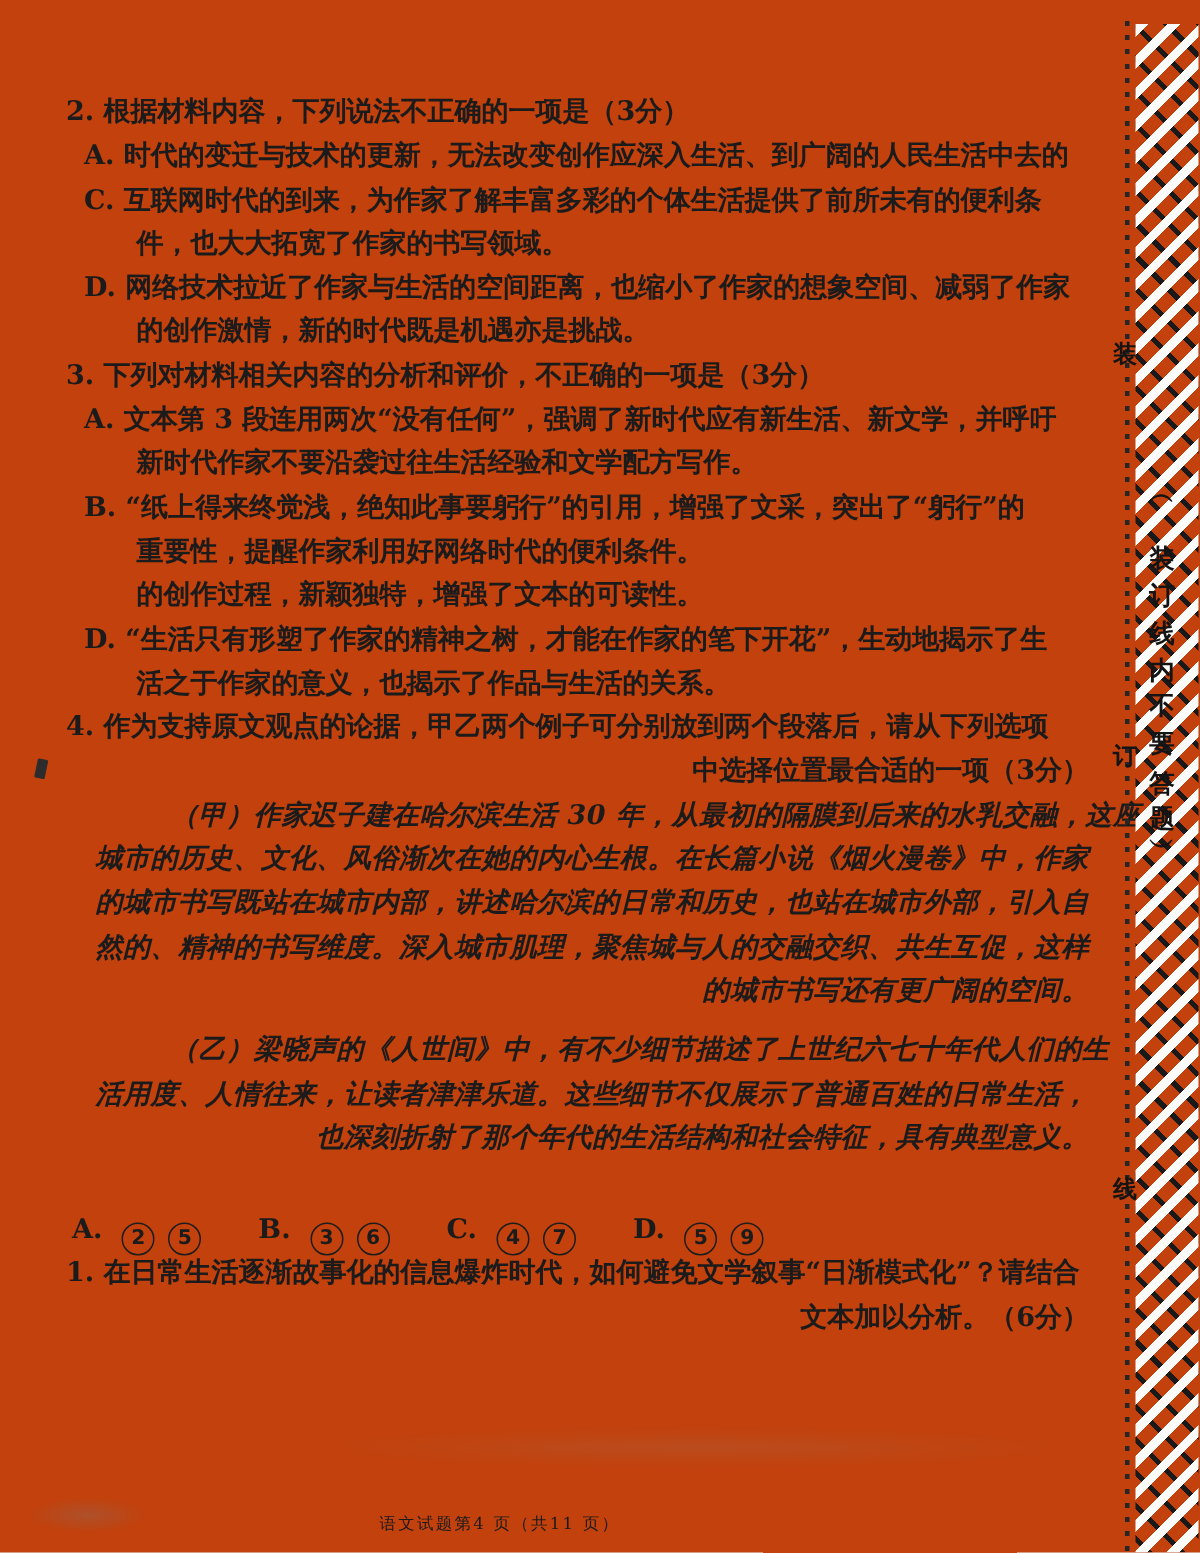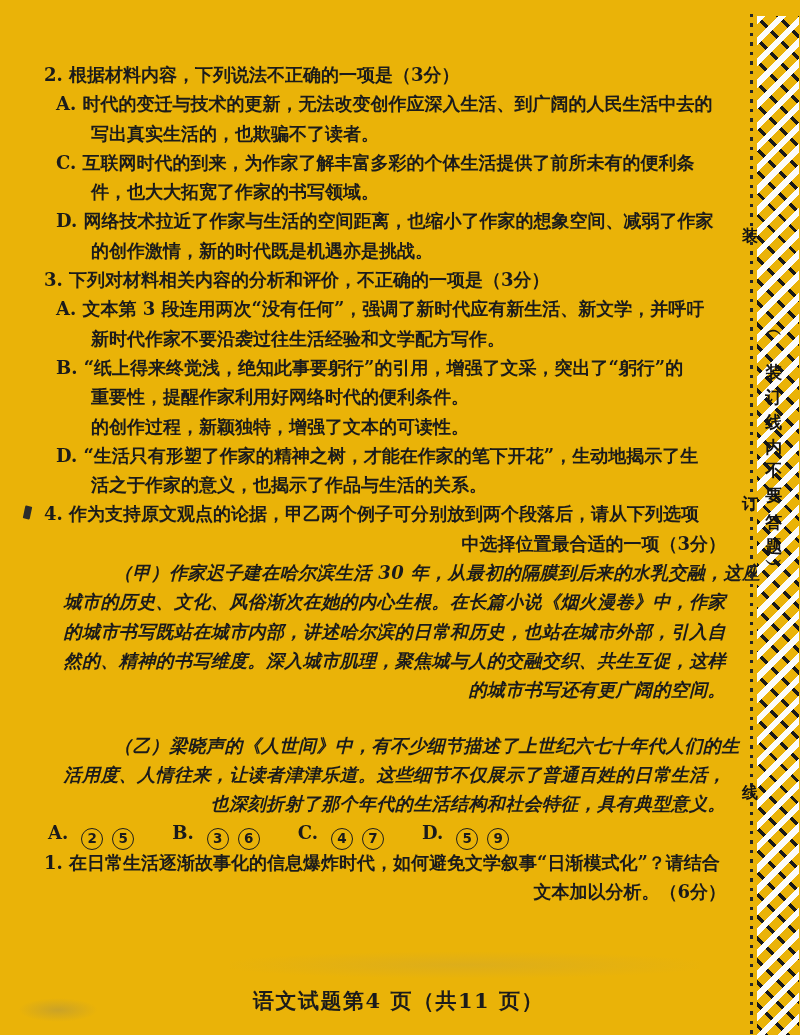--- a/index.html
+++ b/index.html
@@ -1,19 +1,19 @@
 <!DOCTYPE html>
 <html><head>
 <meta charset="utf-8">
 <style>
   html,body{margin:0;padding:0;background:#e8e8e8;}
   .page{
     position:relative;
     width:800px;height:1035px;
-    background:#eab308;
+    background:#c2410c;
     overflow:hidden;
     font-family:"DejaVu Serif","Liberation Serif",serif;
     color:#1b1b1b;
   }
   
   .content{
     position:absolute;
     left:36px;top:60px;
     width:690px;
     line-height:29.3px;
@@ -24,36 +24,36 @@
   .line.stem-cont{padding-left:22px;text-align:right;}
   .line.opt{padding-left:20px;}
   .line.opt-cont{padding-left:55px;}
   .line.para-first{padding-left:78px;}
   .line.para{padding-left:0;text-align:right;}
   .line.para-first,.line.para{
     font-style:italic;
     font-weight:600;
     letter-spacing:0.4px;
   }
-  .line.gap-before{margin-top:26px;}
-  .line.answers-row{padding-left:12px;}
+  .line.gap-before{margin-top:10px;}
+  .line.answers-row{padding-left:12px;margin-top:32px;}
   .ans-group{display:inline-block;margin-right:38px;}
   .ans-label{font-weight:700;font-size:18px;margin-right:4px;}
   .circle-num{
     display:inline-flex;align-items:center;justify-content:center;
     width:20px;height:20px;
     border:1.8px solid #1d1d1d;border-radius:50%;
     font-size:13.5px;font-weight:700;
     margin-left:9px;vertical-align:-4px;
     font-family:"DejaVu Sans","Liberation Sans",sans-serif;
   }
   
   .footer{
-    position:absolute;left:253px;top:987px;
-    font-size:21px;font-weight:700;letter-spacing:1.5px;
+    position:absolute;left:253px;top:1008px;
+    font-size:11px;font-weight:400;letter-spacing:1.5px;
   }
   
   .binding-strip{
     position:absolute;top:0;right:0;bottom:0;width:50px;
   }
   .dotline{
     position:absolute;top:14px;bottom:0;left:0;width:2.6px;
     background:repeating-linear-gradient(180deg,#262626 0 3.2px,transparent 3.2px 9.5px);
   }
   .hatch{
@@ -92,21 +92,20 @@
   }
 </style>
 </head>
 <body>
 
 <div class="page">
 
   <div class="content">
       <div class="line stem">2. 根据材料内容，下列说法不正确的一项是（3分）</div>
       <div class="line opt">A. 时代的变迁与技术的更新，无法改变创作应深入生活、到广阔的人民生活中去的</div>
-      <div class="line opt-cont">写出真实生活的，也欺骗不了读者。</div>
       <div class="line opt">C. 互联网时代的到来，为作家了解丰富多彩的个体生活提供了前所未有的便利条</div>
       <div class="line opt-cont">件，也大大拓宽了作家的书写领域。</div>
       <div class="line opt">D. 网络技术拉近了作家与生活的空间距离，也缩小了作家的想象空间、减弱了作家</div>
       <div class="line opt-cont">的创作激情，新的时代既是机遇亦是挑战。</div>
       <div class="line stem">3. 下列对材料相关内容的分析和评价，不正确的一项是（3分）</div>
       <div class="line opt">A. 文本第 3 段连用两次“没有任何”，强调了新时代应有新生活、新文学，并呼吁</div>
       <div class="line opt-cont">新时代作家不要沿袭过往生活经验和文学配方写作。</div>
       <div class="line opt">B. “纸上得来终觉浅，绝知此事要躬行”的引用，增强了文采，突出了“躬行”的</div>
       <div class="line opt-cont">重要性，提醒作家利用好网络时代的便利条件。</div>
       <div class="line opt-cont">的创作过程，新颖独特，增强了文本的可读性。</div>

